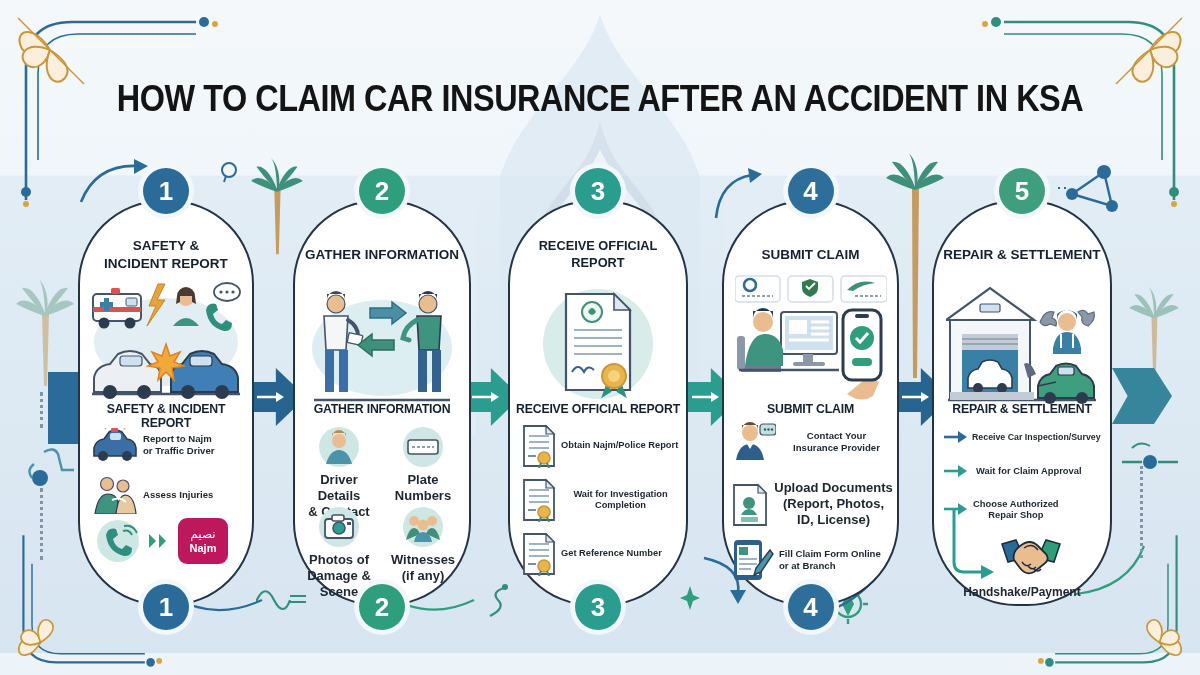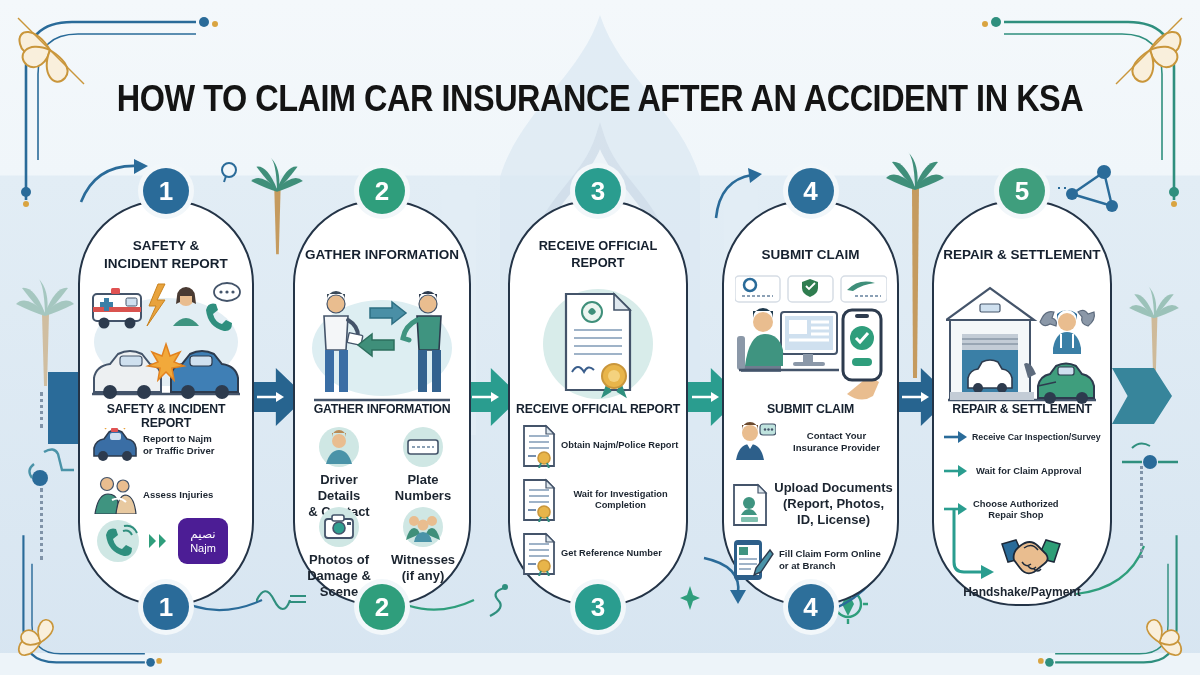--- a/index.html
+++ b/index.html
@@ -35,23 +35,23 @@
     clip-path:polygon(0 24%,48% 24%,48% 0,100% 50%,48% 100%,48% 76%,0 76%);}
   .flow-arrow svg{position:absolute;left:9px;top:23px;}
   .flag{position:absolute;left:48px;top:372px;width:44px;height:72px;z-index:1;
     clip-path:polygon(0 0,100% 0,72% 50%,100% 100%,0 100%);}
   .exit-chev{position:absolute;left:1112px;top:368px;width:60px;height:56px;z-index:1;
     clip-path:polygon(0 0,70% 0,100% 50%,70% 100%,0 100%,26% 50%);}
   
   .dec{position:absolute;z-index:0;}
   .dot-line{position:absolute;border-left:3px dotted #8093a8;width:0;z-index:0;}
   .najm{display:inline-flex;flex-direction:column;align-items:center;justify-content:center;
-    width:50px;height:46px;border-radius:9px;background:#4c1d95;color:#fff;}
+    width:50px;height:46px;border-radius:9px;background:#be185d;color:#fff;}
   .najm-ar{font-family:"DejaVu Sans",sans-serif;font-size:12px;line-height:1.1;}
-  .najm-en{font-size:11px;font-weight:400;line-height:1.1;}
+  .najm-en{font-size:11px;font-weight:700;line-height:1.1;}
   .bottom-strip{position:absolute;left:0;right:0;bottom:0;height:22px;background:#edf4f9;z-index:0;}
 </style>
 </head>
 <body>
 
 <div id="stage">
 
   <div class="bottom-strip"></div>
 
   <svg class="dec" style="left:430px;top:15px;opacity:.75" width="340" height="420" viewBox="0 0 340 420">

